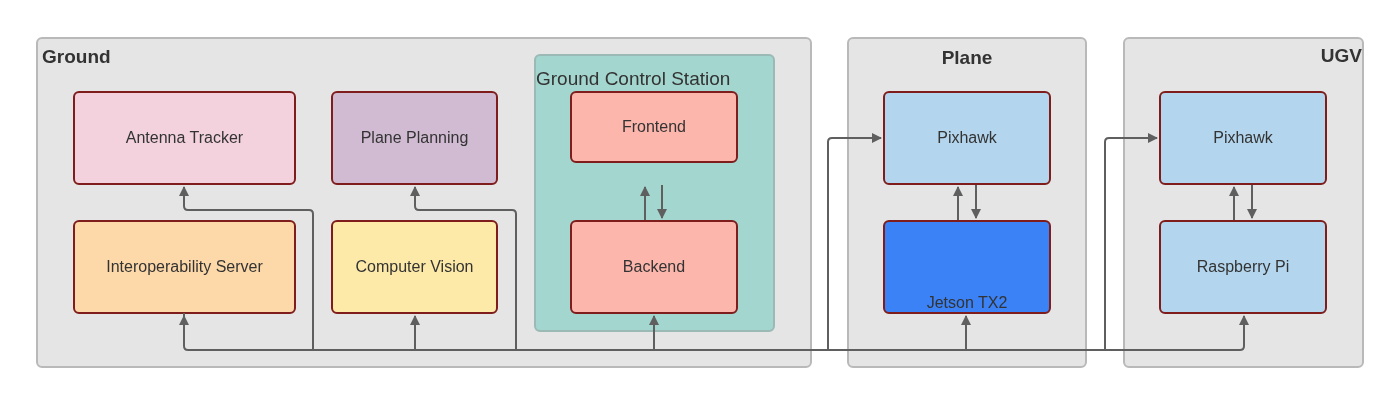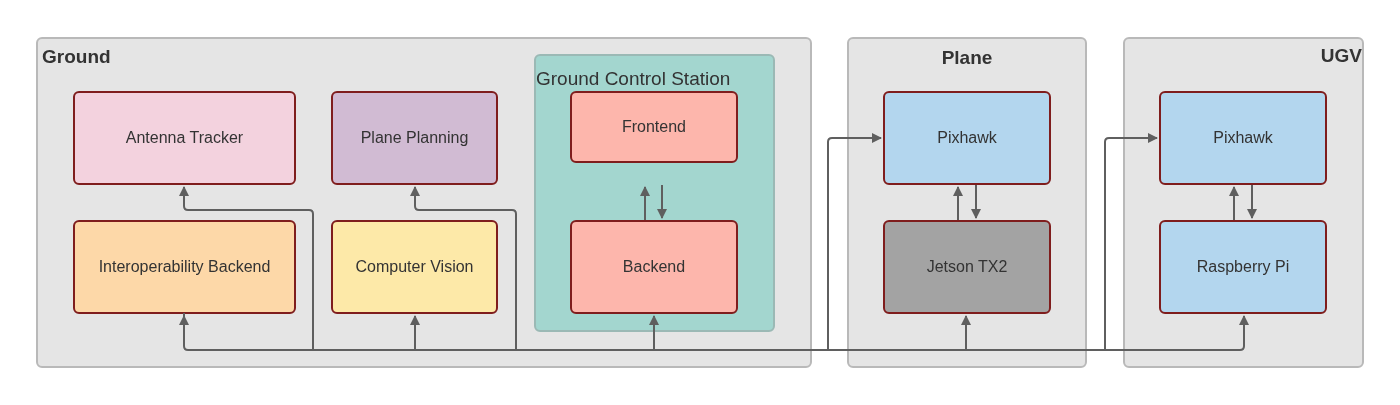--- a/index.html
+++ b/index.html
@@ -28,35 +28,35 @@
     <span class="gcs-title">Ground Control Station</span>
   </div>
 
   <div class="node" style="left: 73px; top: 91px; width: 223px; height: 94px; background: rgb(243, 210, 222);">
       <span>Antenna Tracker</span>
     </div>
   <div class="node" style="left: 331px; top: 91px; width: 167px; height: 94px; background: rgb(209, 187, 211);">
       <span>Plane Planning</span>
     </div>
   <div class="node" style="left: 73px; top: 220px; width: 223px; height: 94px; background: rgb(253, 216, 168);">
-      <span>Interoperability Backend</span>
+      <span>Interoperability Server</span>
     </div>
   <div class="node" style="left: 331px; top: 220px; width: 167px; height: 94px; background: rgb(253, 233, 168);">
       <span>Computer Vision</span>
     </div>
   <div class="node" style="left: 570px; top: 91px; width: 168px; height: 72px; background: rgb(253, 182, 172);">
       <span>Frontend</span>
     </div>
   <div class="node" style="left: 570px; top: 220px; width: 168px; height: 94px; background: rgb(253, 182, 172);">
       <span>Backend</span>
     </div>
   <div class="node" style="left: 883px; top: 91px; width: 168px; height: 94px; background: rgb(179, 214, 238);">
       <span>Pixhawk</span>
     </div>
-  <div class="node" style="left: 883px; top: 220px; width: 168px; height: 94px; background: #a3a3a3;">
+  <div class="node" style="left: 883px; top: 220px; width: 168px; height: 94px; background: #3b82f6; align-items: flex-end;">
       <span>Jetson TX2</span>
     </div>
   <div class="node" style="left: 1159px; top: 91px; width: 168px; height: 94px; background: rgb(179, 214, 238);">
       <span>Pixhawk</span>
     </div>
   <div class="node" style="left: 1159px; top: 220px; width: 168px; height: 94px; background: rgb(179, 214, 238);">
       <span>Raspberry Pi</span>
     </div>
 
   <svg id="wires" width="1400" height="405">

